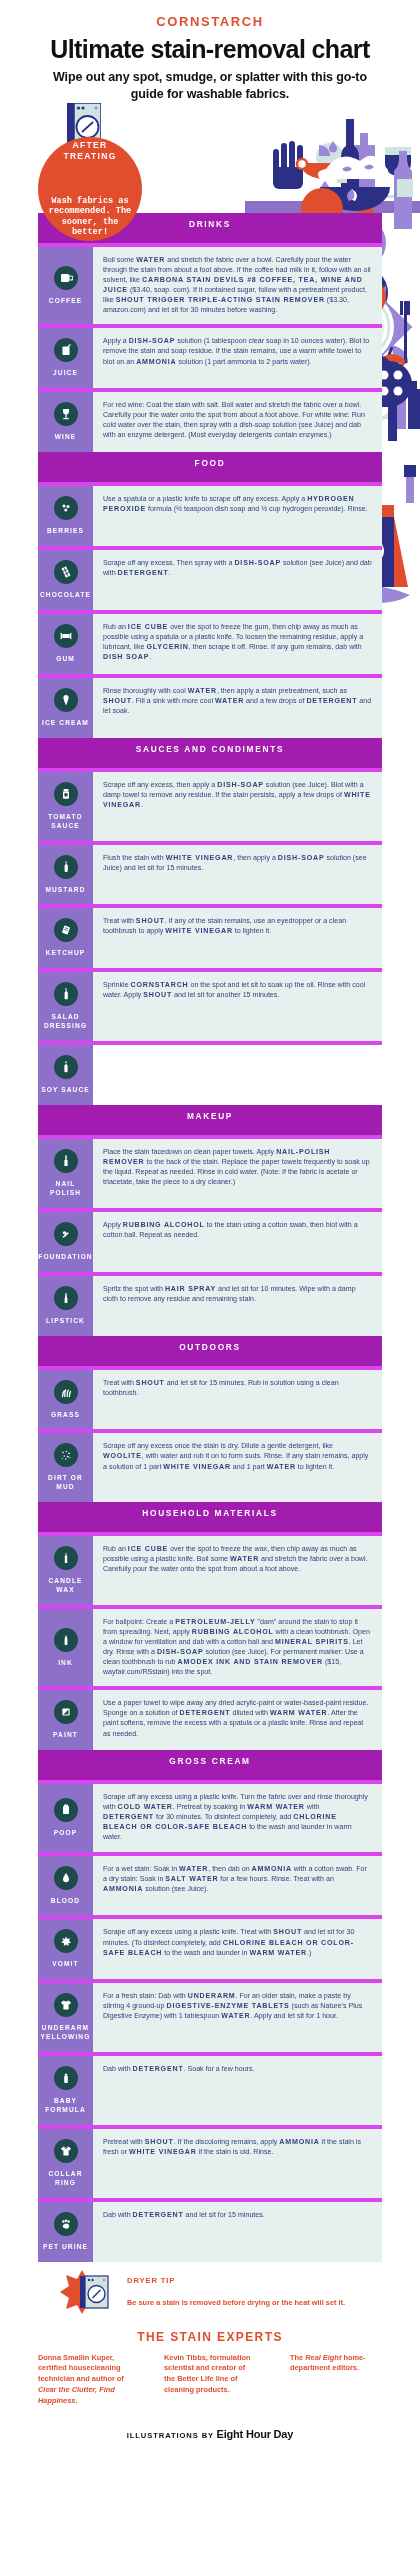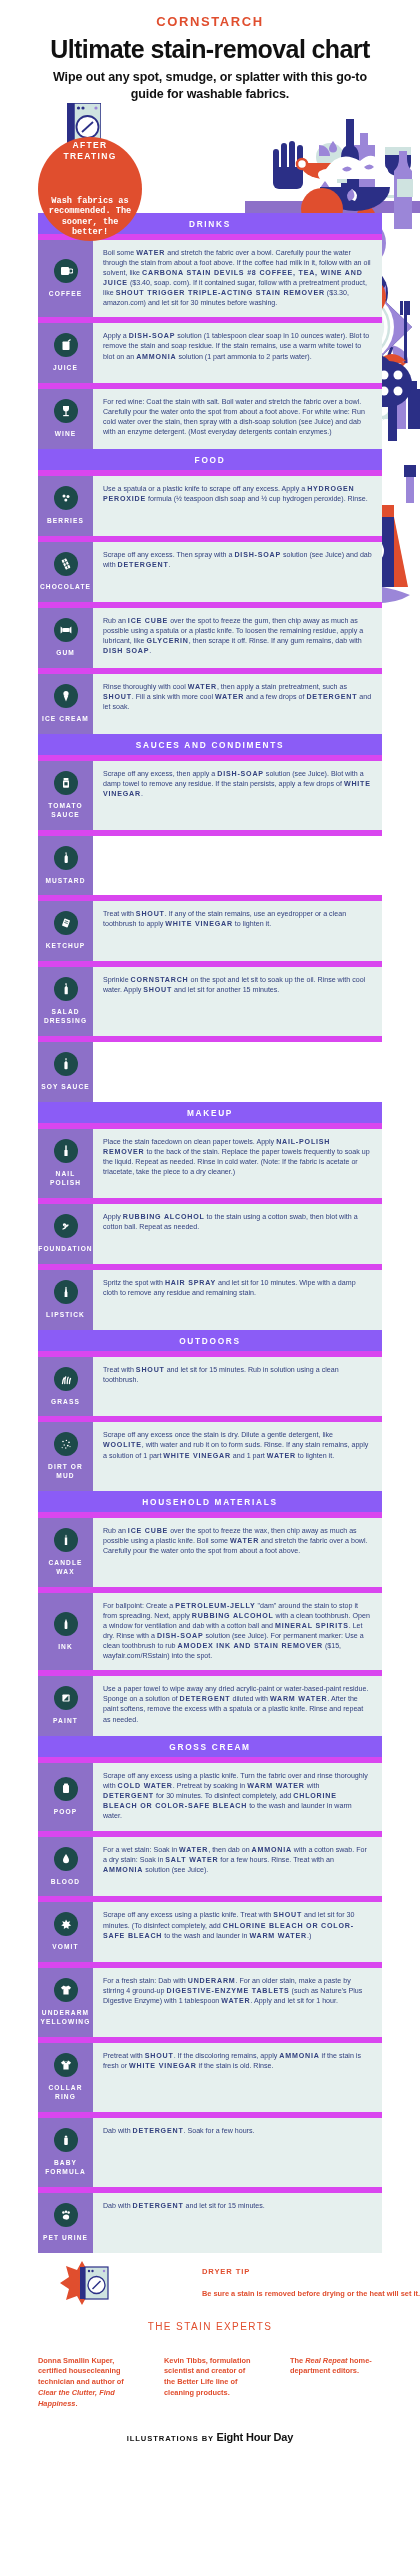--- a/index.html
+++ b/index.html
@@ -62,35 +62,35 @@
     font-size: 8.5px; font-weight: bold; letter-spacing: 1.3px; line-height: 1.25;
   }
   .after-badge .ab-body {
     font-size: 8.6px; font-weight: bold; line-height: 1.22; margin-top: 2px; font-family: Liberation Mono, monospace;
   }
   .washer-icon { position: absolute; left: 67px; top: -2px; z-index: 5; }
 
   
   .chart { position: relative; }
   .section-bar {
-    background: #8b5cf6;
+    background: #a21caf;
     color: #ffffff;
     font-size: 8.3px;
     font-weight: bold;
     letter-spacing: 1.7px;
     text-align: center;
-    padding: 6px 0 5px;
+    padding: 6px 0 14px;
     margin: 0 38px 0 38px;
     position: relative;
     z-index: 4;
   }
   .row {
     display: flex;
     margin: 0 38px 0 38px;
-    border-top: 6px solid #d946ef;
+    border-top: 4px solid #d946ef;
     position: relative;
     z-index: 3;
   }
   .row:first-of-type { border-top: none; }
   .row-label {
     width: 55px;
     flex: 0 0 55px;
     background: #8d70c8;
     display: flex;
     flex-direction: column;
@@ -133,38 +133,37 @@
 
   
   .illo { position: absolute; pointer-events: none; z-index: 1; }
 
   
   .dryer-tip {
     display: flex;
     align-items: center;
     gap: 7px;
     margin: 8px 0 2px 58px;
-    justify-content: space-between;
   }
   .dryer-tip .dt-text { color: #e04e2e; }
   .dryer-tip .dt-title {
     font-size: 7.6px; font-weight: bold; letter-spacing: 0.9px;
   }
   .dryer-tip .dt-body {
     font-size: 7.4px; font-weight: bold; line-height: 1.32; margin-top: 13px;
   }
 
   
   .footer { padding: 14px 38px 22px; text-align: center; }
   .experts-title {
     color: #e04e2e;
-    font-size: 10px;
-    font-weight: normal;
+    font-size: 12px;
+    font-weight: bold;
     letter-spacing: 1.4px;
-    margin-bottom: 24px;
+    margin-bottom: 9px;
   }
   .experts {
     display: flex;
     gap: 34px;
     text-align: left;
   }
   .expert {
     flex: 1;
     color: #e04e2e;
     font-size: 7.4px;
@@ -368,20 +367,21 @@
     <div class="row">
       <div class="row-label">
         <span class="row-icon">
           <svg width="14" height="14" viewBox="0 0 14 14">
             <path d="M5.6 5.6 q1.4-1.2 1.4-3 h0.4 q0 1.8 1.4 3 v5.4 a1 1 0 0 1-1 1 h-1.2 a1 1 0 0 1-1-1z" fill="#ffffff"></path>
             <rect x="6.5" y="1.3" width="1" height="1.6" fill="#ffffff"></rect>
           </svg>
         </span>
         <span class="row-name">MUSTARD</span>
       </div>
+      <div class="row-body">Flush the stain with <b>WHITE VINEGAR</b>, then apply a <b>DISH-SOAP</b> solution (see Juice) and let sit for 15 minutes.</div>
     </div>
     <div class="row">
       <div class="row-label">
         <span class="row-icon">
           <svg width="14" height="14" viewBox="0 0 14 14">
             <g transform="rotate(20 7 7)">
               <rect x="4" y="3.2" width="6" height="7.6" rx="0.6" fill="#ffffff"></rect>
               <line x1="5.2" y1="5.2" x2="8.8" y2="5.2" stroke="#1d4a4a" stroke-width="0.7"></line>
               <line x1="5.2" y1="7" x2="8.8" y2="7" stroke="#1d4a4a" stroke-width="0.7"></line>
             </g>
@@ -646,40 +646,40 @@
           </svg>
         </span>
         <span class="row-name">UNDERARM YELLOWING</span>
       </div>
       <div class="row-body">For a fresh stain: Dab with <b>UNDERARM</b>. For an older stain, make a paste by stirring 4 ground-up <b>DIGESTIVE-ENZYME TABLETS</b> (such as Nature's Plus Digestive Enzyme) with 1 tablespoon <b>WATER</b>. Apply and let sit for 1 hour.</div>
     </div>
     <div class="row">
       <div class="row-label">
         <span class="row-icon">
           <svg width="14" height="14" viewBox="0 0 14 14">
-            <path d="M4.8 2.6 L2 4.4 L3.3 6.6 L4.4 6 v5.6 h5.2 V6 l1.1 0.6 L12 4.4 L9.2 2.6 q-2.2 1.8-4.4 0z" fill="#ffffff"></path>
-            <path d="M5.6 3 L7 5 L8.4 3" fill="none" stroke="#1d4a4a" stroke-width="0.8"></path>
-          </svg>
-        </span>
-        <span class="row-name">COLLAR RING</span>
-      </div>
-      <div class="row-body">Pretreat with <b>SHOUT</b>. If the discoloring remains, apply <b>AMMONIA</b> if the stain is fresh or <b>WHITE VINEGAR</b> if the stain is old. Rinse.</div>
-    </div>
-    <div class="row">
-      <div class="row-label">
-        <span class="row-icon">
-          <svg width="14" height="14" viewBox="0 0 14 14">
             <rect x="5.2" y="4.4" width="3.6" height="7.6" rx="1" fill="#ffffff"></rect>
             <rect x="5.8" y="3" width="2.4" height="1.4" fill="#ffffff"></rect>
             <path d="M6.4 3 q0.6-1.6 1.2 0z" fill="#ffffff"></path>
           </svg>
         </span>
         <span class="row-name">BABY FORMULA</span>
       </div>
       <div class="row-body">Dab with <b>DETERGENT</b>. Soak for a few hours.</div>
+    </div>
+    <div class="row">
+      <div class="row-label">
+        <span class="row-icon">
+          <svg width="14" height="14" viewBox="0 0 14 14">
+            <path d="M4.8 2.6 L2 4.4 L3.3 6.6 L4.4 6 v5.6 h5.2 V6 l1.1 0.6 L12 4.4 L9.2 2.6 q-2.2 1.8-4.4 0z" fill="#ffffff"></path>
+            <path d="M5.6 3 L7 5 L8.4 3" fill="none" stroke="#1d4a4a" stroke-width="0.8"></path>
+          </svg>
+        </span>
+        <span class="row-name">COLLAR RING</span>
+      </div>
+      <div class="row-body">Pretreat with <b>SHOUT</b>. If the discoloring remains, apply <b>AMMONIA</b> if the stain is fresh or <b>WHITE VINEGAR</b> if the stain is old. Rinse.</div>
     </div>
     <div class="row">
       <div class="row-label">
         <span class="row-icon">
           <svg width="14" height="14" viewBox="0 0 14 14">
             <circle cx="4.4" cy="4.6" r="1.25" fill="#ffffff"></circle>
             <circle cx="7" cy="3.7" r="1.25" fill="#ffffff"></circle>
             <circle cx="9.6" cy="4.6" r="1.25" fill="#ffffff"></circle>
             <path d="M7 6.4 q3.2 0 3.2 2.8 t-3.2 2.4 t-3.2-2.4 t3.2-2.8z" fill="#ffffff"></path>
           </svg>
@@ -742,19 +742,19 @@
     <div class="dt-title">DRYER TIP</div>
     <div class="dt-body">Be sure a stain is removed before drying or the heat will set it.</div>
   </div>
 </div>
 
 <div class="footer">
   <div class="experts-title">THE STAIN EXPERTS</div>
   <div class="experts" id="experts">
       <div class="expert">Donna Smallin Kuper, certified housecleaning technician and author of <i>Clear the Clutter, Find Happiness</i>.</div>
       <div class="expert">Kevin Tibbs, formulation scientist and creator of the Better Life line of cleaning products.</div>
-      <div class="expert">The <i>Real Repeat</i> home-department editors.</div>
+      <div class="expert">The <i>Real Eight</i> home-department editors.</div>
     </div>
   <div class="credit">
     <span class="cr-by">ILLUSTRATIONS BY</span>
     <span class="cr-name">Eight Hour Day</span>
   </div>
 </div>
 
 </body></html>

